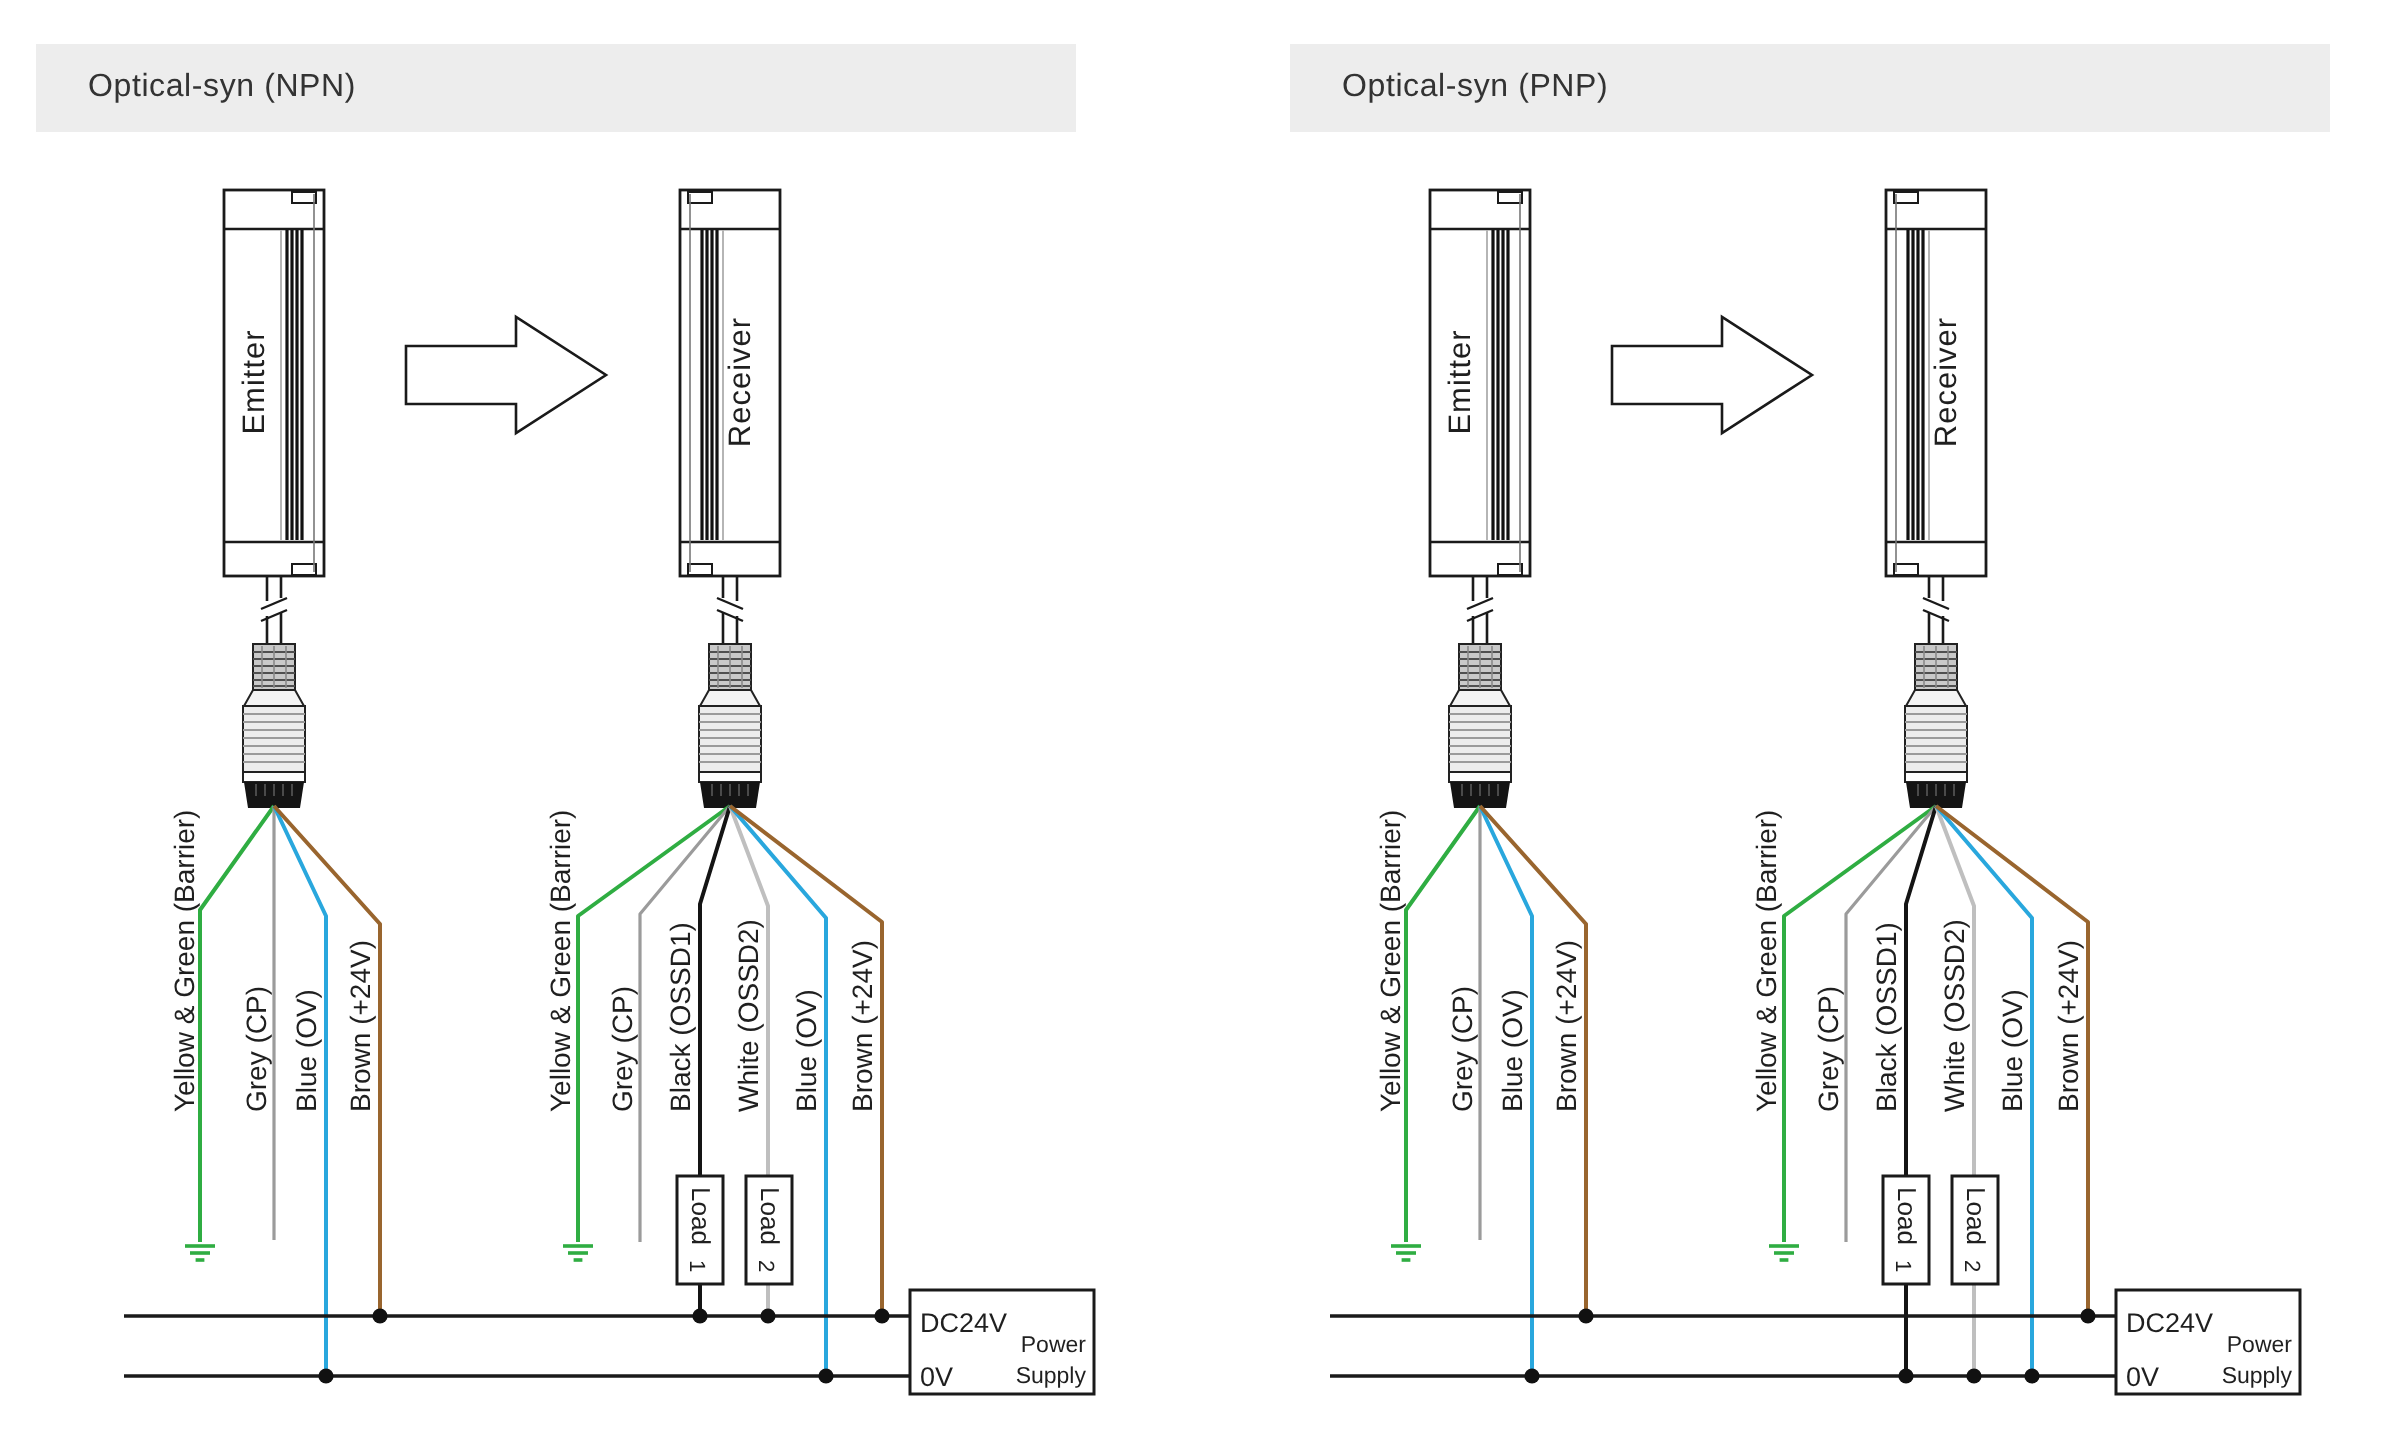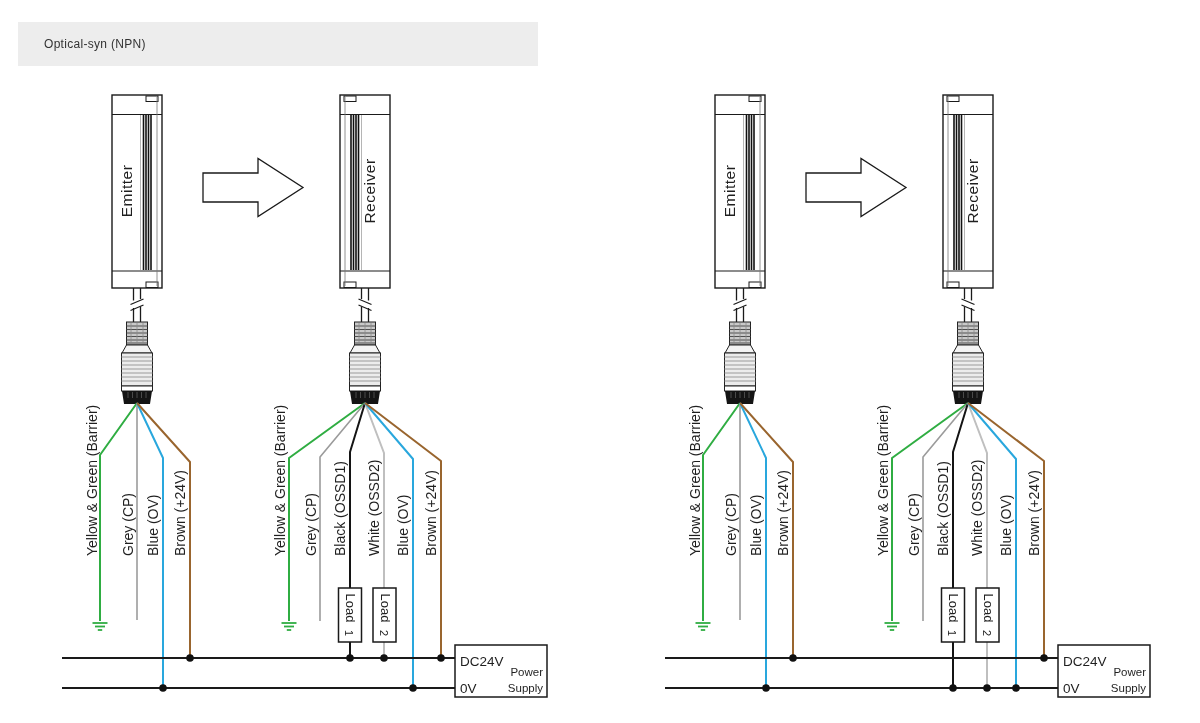--- a/index.html
+++ b/index.html
@@ -1,20 +1,20 @@
 <!DOCTYPE html>
 <html><head>
 <meta charset="utf-8">
 <style>
   html,body{margin:0;padding:0;background:#fff;}
   .stage{position:relative;width:1200px;height:723px;background:#fff;overflow:hidden;
          font-family:"Liberation Sans",sans-serif;}
   .titlebar{position:absolute;top:22px;width:520px;height:44px;background:#ededed;
             display:flex;align-items:center;padding-left:26px;box-sizing:border-box;}
-  .titlebar span{font-size:12px;color:#333;letter-spacing:.3px;}
+  .titlebar span{font-size:16px;color:#333;letter-spacing:.3px;}
   svg{position:absolute;left:0;top:0;}
   .wire{fill:none;stroke-width:2;stroke-linejoin:round;stroke-linecap:butt;}
   .wire-thin{fill:none;stroke-width:1.6;stroke-linejoin:round;}
   .dev{fill:#fff;stroke:#1a1a1a;stroke-width:1.4;}
   .devthin{fill:#fff;stroke:#1a1a1a;stroke-width:1;}
   .ln{stroke:#1a1a1a;stroke-width:1.2;}
   .rail{stroke:#1a1a1a;stroke-width:1.8;}
   .loadbox{fill:#fff;stroke:#1a1a1a;stroke-width:1.5;}
   .psbox{fill:#fff;stroke:#1a1a1a;stroke-width:1.5;}
   .dot{fill:#111;}
@@ -27,20 +27,23 @@
   .pssmall{font-size:11.5px;}
 </style>
 </head>
 <body>
 
 <div class="stage">
 
   <div class="titlebar" style="left:18px">
     <span>Optical-syn (NPN)</span>
   </div>
+  <div class="titlebar" style="left:645px">
+    <span>Optical-syn (PNP)</span>
+  </div>
 
   <svg width="1200" height="723" viewBox="0 0 1200 723">
     <defs>
 
       <g id="device-body">
         <rect class="dev" x="-25" y="95" width="50" height="193"></rect>
         <line class="ln" x1="-25" y1="114.5" x2="25" y2="114.5"></line>
         <line class="ln" x1="-25" y1="271" x2="25" y2="271"></line>
         <rect class="devthin" x="9" y="96" width="12" height="5.5"></rect>
         <rect class="devthin" x="9" y="282" width="12" height="5.5"></rect>

